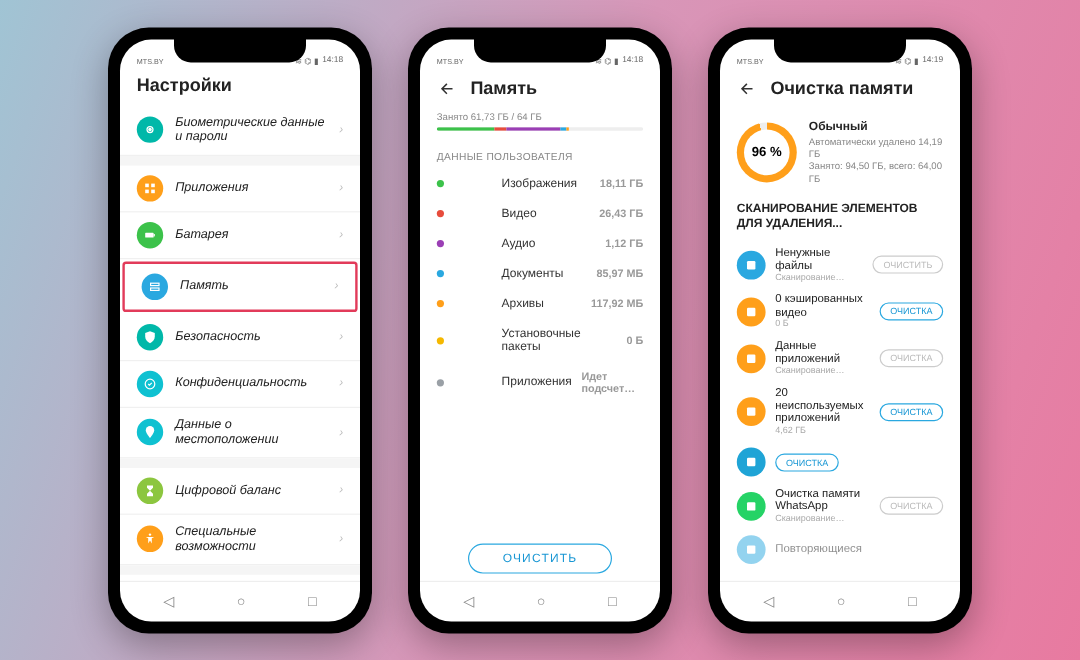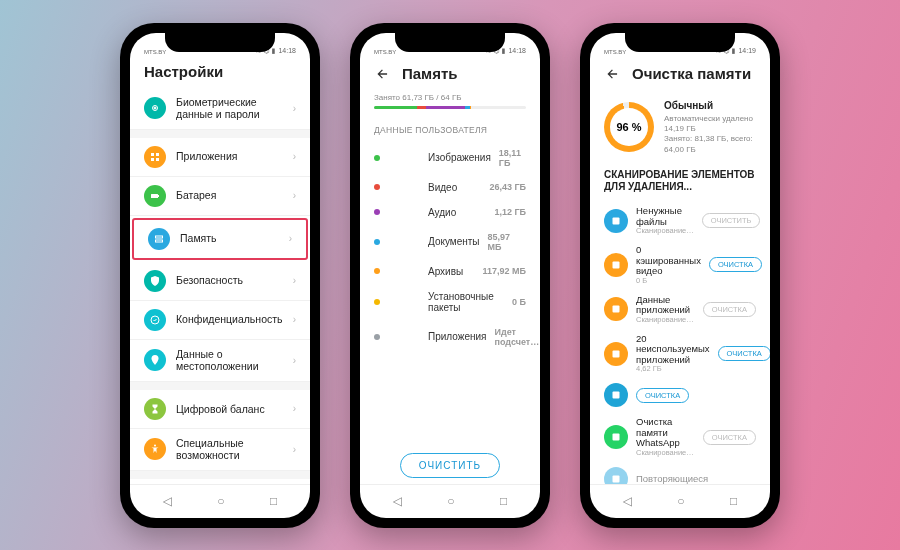--- a/index.html
+++ b/index.html
@@ -4,21 +4,21 @@
 <style>
   * { box-sizing: border-box; margin: 0; padding: 0; }
   body {
     width: 900px; height: 550px;
     background: linear-gradient(110deg, #a0c4d4 0%, #d896b8 50%, #e87aa0 100%);
     display: flex; justify-content: center; align-items: center;
     gap: 30px;
     font-family: -apple-system, "Helvetica Neue", Arial, sans-serif;
   }
   .phone {
-    width: 200px; height: 505px;
+    width: 220px; height: 505px;
     background: #000; border-radius: 34px;
     padding: 10px;
     position: relative;
     box-shadow: 0 10px 30px rgba(0,0,0,.3);
   }
   .notch {
     position: absolute; top: 7px; left: 50%; transform: translateX(-50%);
     width: 110px; height: 22px; background: #000;
     border-radius: 0 0 14px 14px; z-index: 5;
   }
@@ -39,20 +39,21 @@
     padding: 8px 14px 10px; display: flex; align-items: center; gap: 10px;
   }
   .header.big { padding: 6px 14px 8px; }
   .header .title { font-size: 15px; font-weight: 600; color: #222; }
   .back-icon { width: 18px; height: 18px; display:flex;align-items:center;justify-content:center; }
   .content { flex: 1; overflow: hidden; }
   .row {
     display: flex; align-items: center; gap: 10px;
     padding: 8px 14px; min-height: 38px;
     border-bottom: 1px solid #f0f0f0;
+    font-style: italic;
   }
   .row:last-child { border-bottom: none; }
   .row.highlight { border: 2px solid #e23b5a; border-radius: 3px; margin: 2px 2px; }
   .icon-circ {
     width: 22px; height: 22px; border-radius: 50%;
     display: flex; align-items: center; justify-content: center;
     flex-shrink: 0; color: #fff; font-size: 11px;
   }
   .row-label { flex: 1; font-size: 10.5px; color: #222; line-height: 1.2; }
   .chev { color: #bbb; font-size: 10px; }
@@ -336,21 +337,21 @@
       <span class="title">Очистка памяти</span>
     </div>
     <div class="gauge-row">
       <div class="gauge">
         <div class="ring"></div>
         <div class="inner">96 %</div>
       </div>
       <div class="gauge-text">
         <div class="gt-title">Обычный</div>
         <div>Автоматически удалено 14,19 ГБ</div>
-        <div>Занято: 81,38 ГБ, всего: 64,00 ГБ</div>
+        <div>Занято: 94,50 ГБ, всего: 64,00 ГБ</div>
       </div>
     </div>
     <div class="scan-title">СКАНИРОВАНИЕ ЭЛЕМЕНТОВ ДЛЯ УДАЛЕНИЯ...</div>
     <div class="content" id="p3list">
         <div class="clean-row">
           <div class="clean-icon" style="background: rgb(42, 168, 224);">
             <svg width="12" height="12" viewBox="0 0 24 24" fill="#fff">
               <rect x="5" y="5" width="14" height="14" rx="2"></rect>
             </svg>
           </div>

